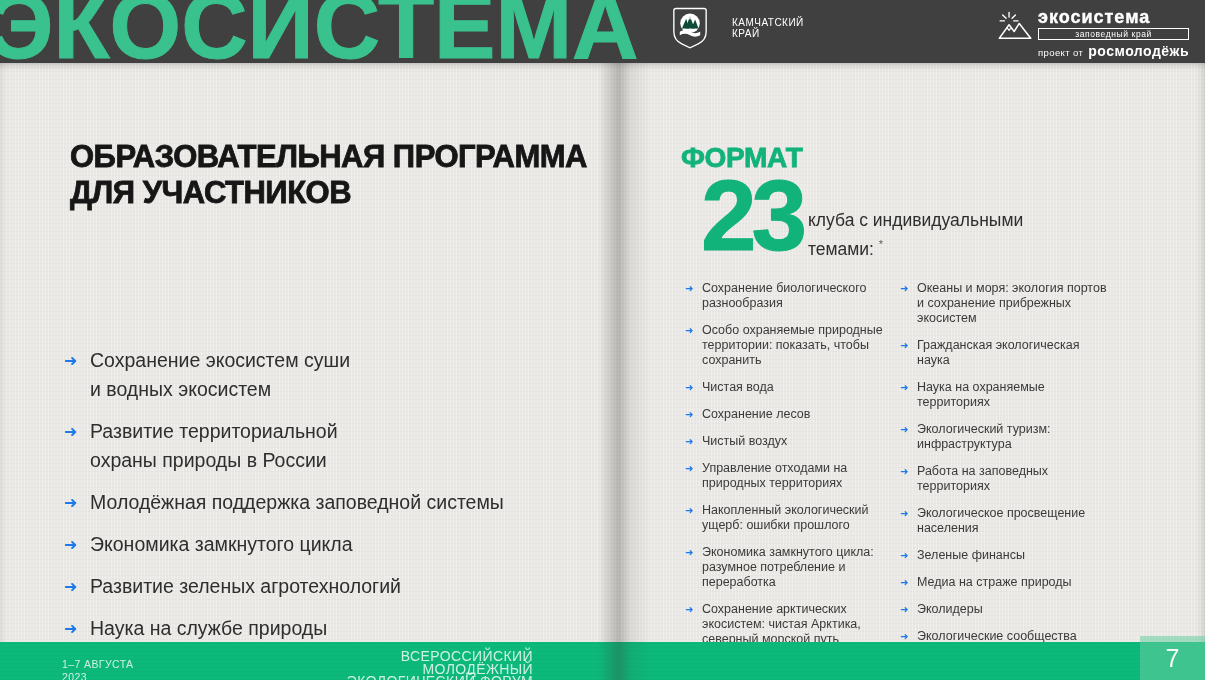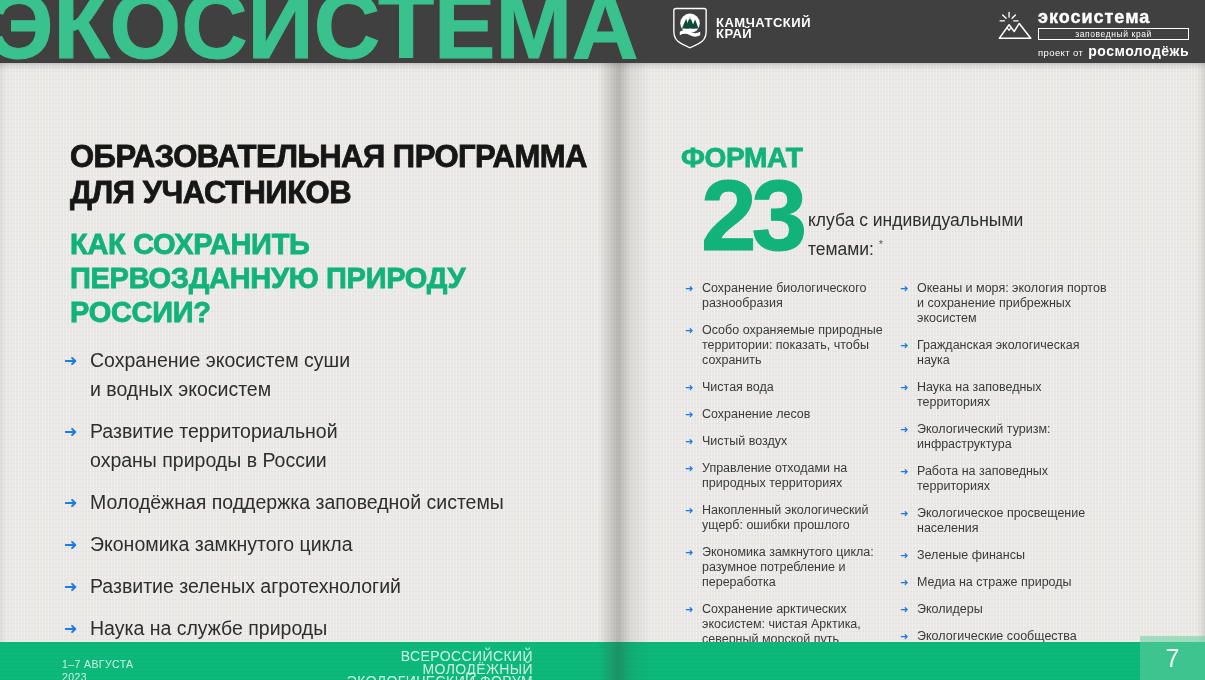--- a/index.html
+++ b/index.html
@@ -9,21 +9,21 @@
     font-family:"Liberation Sans","DejaVu Sans",sans-serif;
   }
   
   .top-band{position:absolute;left:0;top:0;width:1205px;height:63px;overflow:hidden;}
   .watermark{
     position:absolute;left:-12px;top:-20px;
     font-size:92px;line-height:92px;font-weight:700;letter-spacing:0px;
     color:#3ac28e;white-space:nowrap;-webkit-text-stroke:1px #3ac28e;
   }
   .kam-logo{position:absolute;left:673px;top:7px;display:flex;align-items:center;gap:9px;}
-  .kam-label{color:#fff;font-size:13px;font-weight:700;line-height:11px;letter-spacing:.5px;white-space:pre-line;}
+  .kam-label{color:#fff;font-size:10px;font-weight:400;line-height:11px;letter-spacing:.5px;white-space:pre-line;margin-left:16px;}
   .eco-logo{position:absolute;left:998px;top:8px;display:flex;gap:6px;}
   .eco-col{display:flex;flex-direction:column;align-items:flex-start;}
   .eco-title{color:#fff;font-size:18px;font-weight:700;letter-spacing:1px;line-height:19px;-webkit-text-stroke:.4px #fff;}
   .eco-badge{margin-top:1px;border:1px solid #fff;color:#fff;font-size:8.5px;line-height:10px;
     letter-spacing:.6px;padding:0 19px;align-self:stretch;text-align:center;}
   .eco-byline{margin-top:3px;display:flex;align-items:baseline;gap:5px;color:#fff;}
   .eco-byline .pre{font-size:9.5px;letter-spacing:.4px;}
   .eco-byline .name{font-size:14px;font-weight:700;letter-spacing:.5px;}
   
   .paper{
@@ -136,23 +136,20 @@
         <span class="pre">проект от</span>
         <span class="name">росмолодёжь</span>
       </div>
     </div>
   </div>
 
   <div class="paper">
 
     <div class="lp-title">ОБРАЗОВАТЕЛЬНАЯ ПРОГРАММА
 ДЛЯ УЧАСТНИКОВ</div>
-    <div class="lp-subtitle">КАК СОХРАНИТЬ
-ПЕРВОЗДАННУЮ ПРИРОДУ
-РОССИИ?</div>
 
     <ul class="blist bullets-lg">
 
         <li>
           <span class="arr">➜</span>
           <span class="txt">Сохранение экосистем суши
 и водных экосистем</span>
         </li>
 
         <li>
@@ -250,21 +247,21 @@
             <span class="txt">Океаны и моря: экология портов и сохранение прибрежных экосистем</span>
           </li>
 
           <li>
             <span class="arr">➜</span>
             <span class="txt">Гражданская экологическая наука</span>
           </li>
 
           <li>
             <span class="arr">➜</span>
-            <span class="txt">Наука на заповедных территориях</span>
+            <span class="txt">Наука на охраняемые территориях</span>
           </li>
 
           <li>
             <span class="arr">➜</span>
             <span class="txt">Экологический туризм: инфраструктура</span>
           </li>
 
           <li>
             <span class="arr">➜</span>
             <span class="txt">Работа на заповедных территориях</span>

